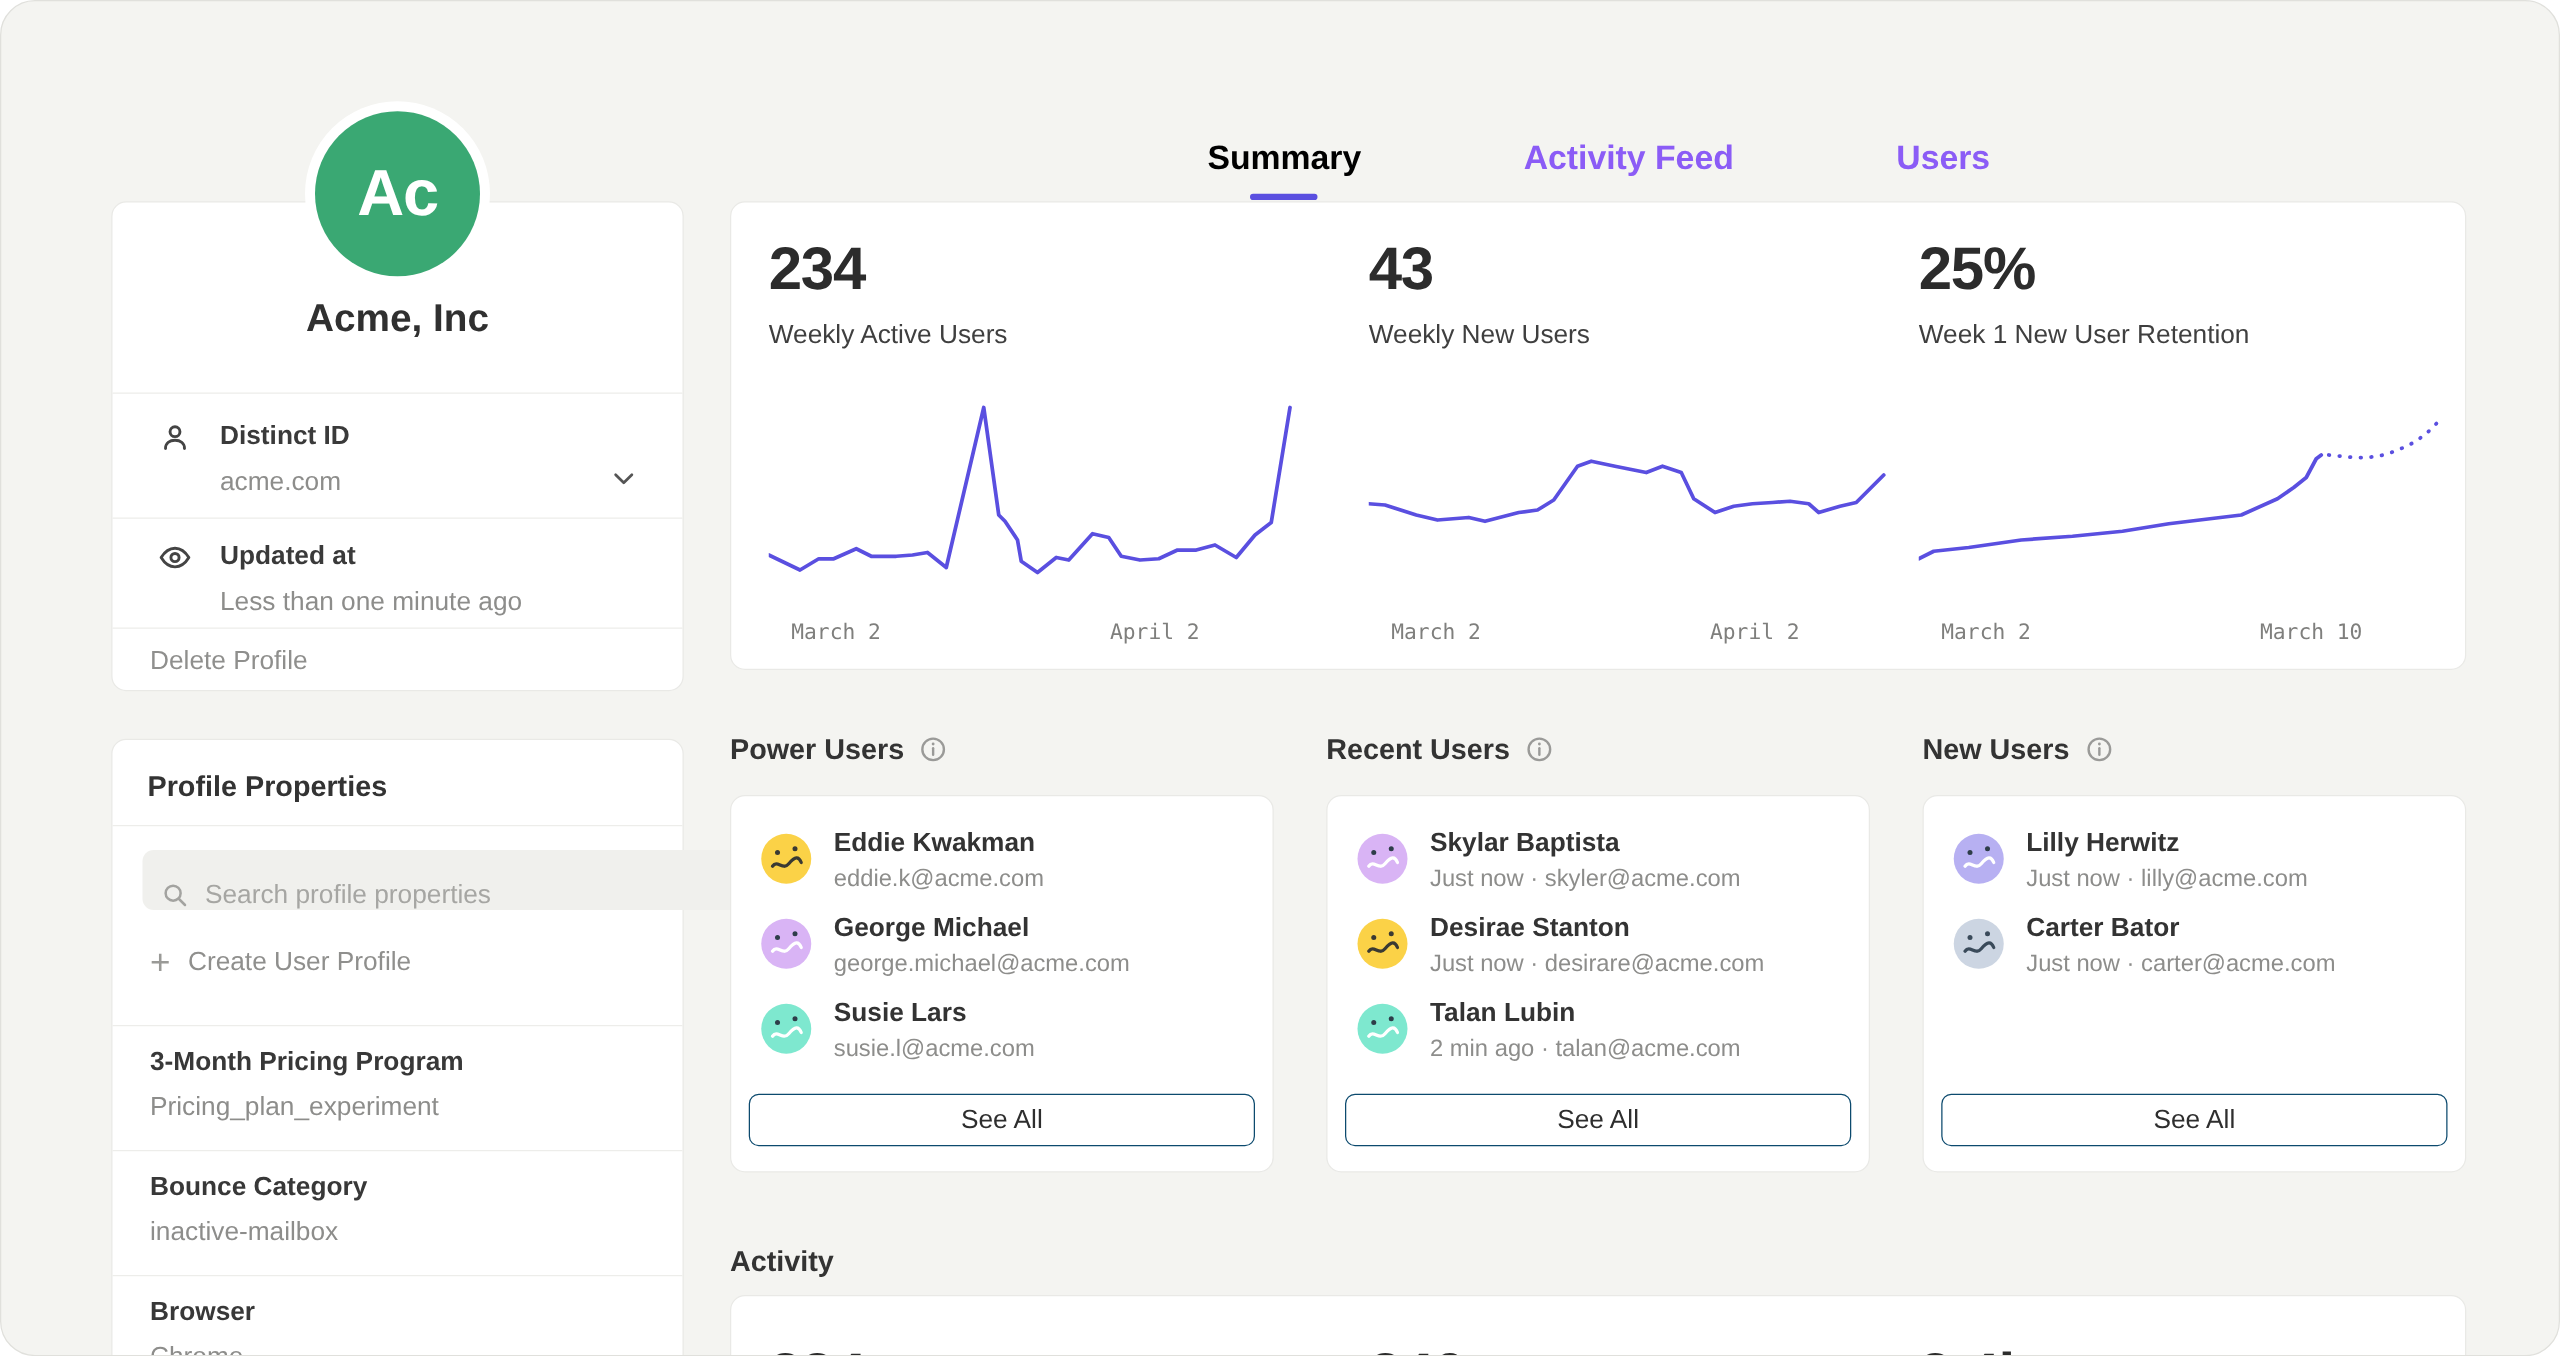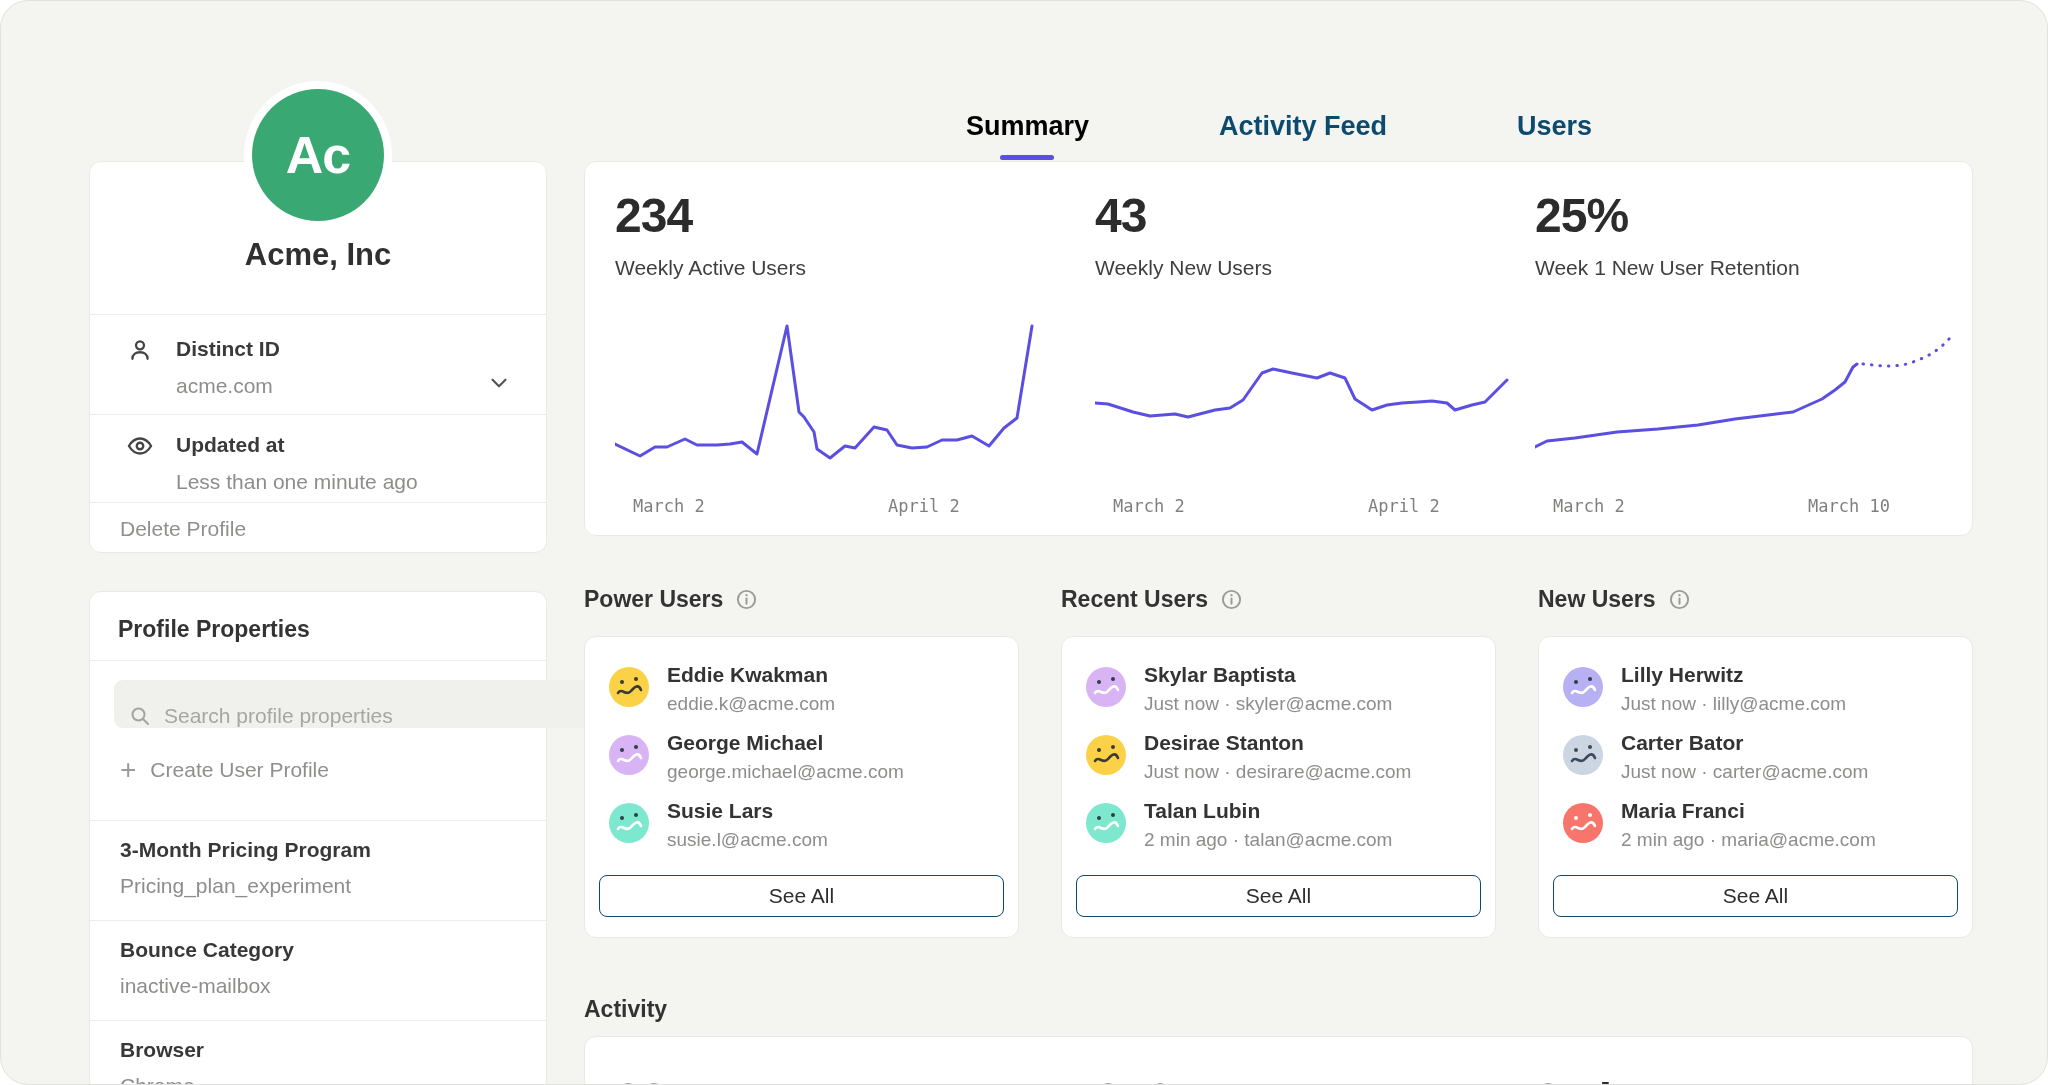--- a/index.html
+++ b/index.html
@@ -43,21 +43,21 @@
   .search-box input::placeholder { color:#a6a6a3; }
   .create-row { position:absolute; left:30px; top:166px; display:flex; align-items:center; gap:14px;
     color:#8f8f8d; font-size:21px; cursor:pointer; }
   .create-row .plus { font-size:28px; line-height:20px; color:#9a9a97; }
   .prop-item { position:absolute; left:0; width:100%; height:98px; }
   .prop-name { position:absolute; left:30px; top:16px; font-size:21px; font-weight:700; color:#383838; }
   .prop-value { position:absolute; left:30px; top:52px; font-size:21px; color:#8d8d8b; }
 
   
   .tabs { position:absolute; left:623px; top:110px; width:1310px; display:flex; justify-content:center; gap:130px; }
-  .tab { position:relative; font-size:27px; font-weight:700; color:#0c4a6e; cursor:pointer; padding-bottom:18px; }
+  .tab { position:relative; font-size:27px; font-weight:700; color:#8b5cf6; cursor:pointer; padding-bottom:18px; }
   .tab.active { color:#000000; }
   .tab.active::after { content:""; position:absolute; left:50%; transform:translateX(-50%);
     bottom:0; width:54px; height:5px; border-radius:3px; background:#5a4fe0; }
 
   
   .summary-card { left:583px; top:160px; width:1389px; height:375px; }
   .stat-col { position:absolute; top:0; width:422px; height:100%; }
   .stat-col.c0 { left:30px; } .stat-col.c1 { left:510px; } .stat-col.c2 { left:950px; }
   .stat-number { position:absolute; top:26px; font-size:48px; font-weight:700; color:#2c2c2c; letter-spacing:-1px; }
   .stat-label { position:absolute; top:94px; font-size:21px; color:#3f3f3f; }
@@ -334,31 +334,20 @@
       <div class="user-avatar" style="background: rgb(204, 213, 226);">
         <svg viewBox="0 0 40 40">
             <circle cx="13" cy="15" r="2" fill="#3a4a5a"></circle>
             <circle cx="27" cy="12" r="2" fill="#3a4a5a"></circle>
             <path d="M9 26 C 13 20, 17 30, 22 24 S 30 18, 32 23" fill="none" stroke-width="2.6" stroke-linecap="round" stroke="#3a4a5a"></path>
           </svg>
       </div>
       <span class="user-name">Carter Bator</span>
       <span class="user-sub">Just now · carter@acme.com</span>
     </div>
-    <div class="user-row ur2">
-      <div class="user-avatar" style="background: rgb(248, 117, 108);">
-        <svg viewBox="0 0 40 40">
-            <circle cx="13" cy="15" r="2" fill="#ffffff"></circle>
-            <circle cx="27" cy="12" r="2" fill="#ffffff"></circle>
-            <path d="M9 26 C 13 20, 17 30, 22 24 S 30 18, 32 23" fill="none" stroke-width="2.6" stroke-linecap="round" stroke="#ffffff"></path>
-          </svg>
-      </div>
-      <span class="user-name">Maria Franci</span>
-      <span class="user-sub">2 min ago · maria@acme.com</span>
-    </div>
     <div class="see-all">See All</div>
   </div>
 
   <div class="activity-header">Activity</div>
   <div class="card activity-card">
     <div class="act-num an0">234</div>
     <div class="act-num an1">240</div>
     <div class="act-num an2">3.4k</div>
   </div>
 

